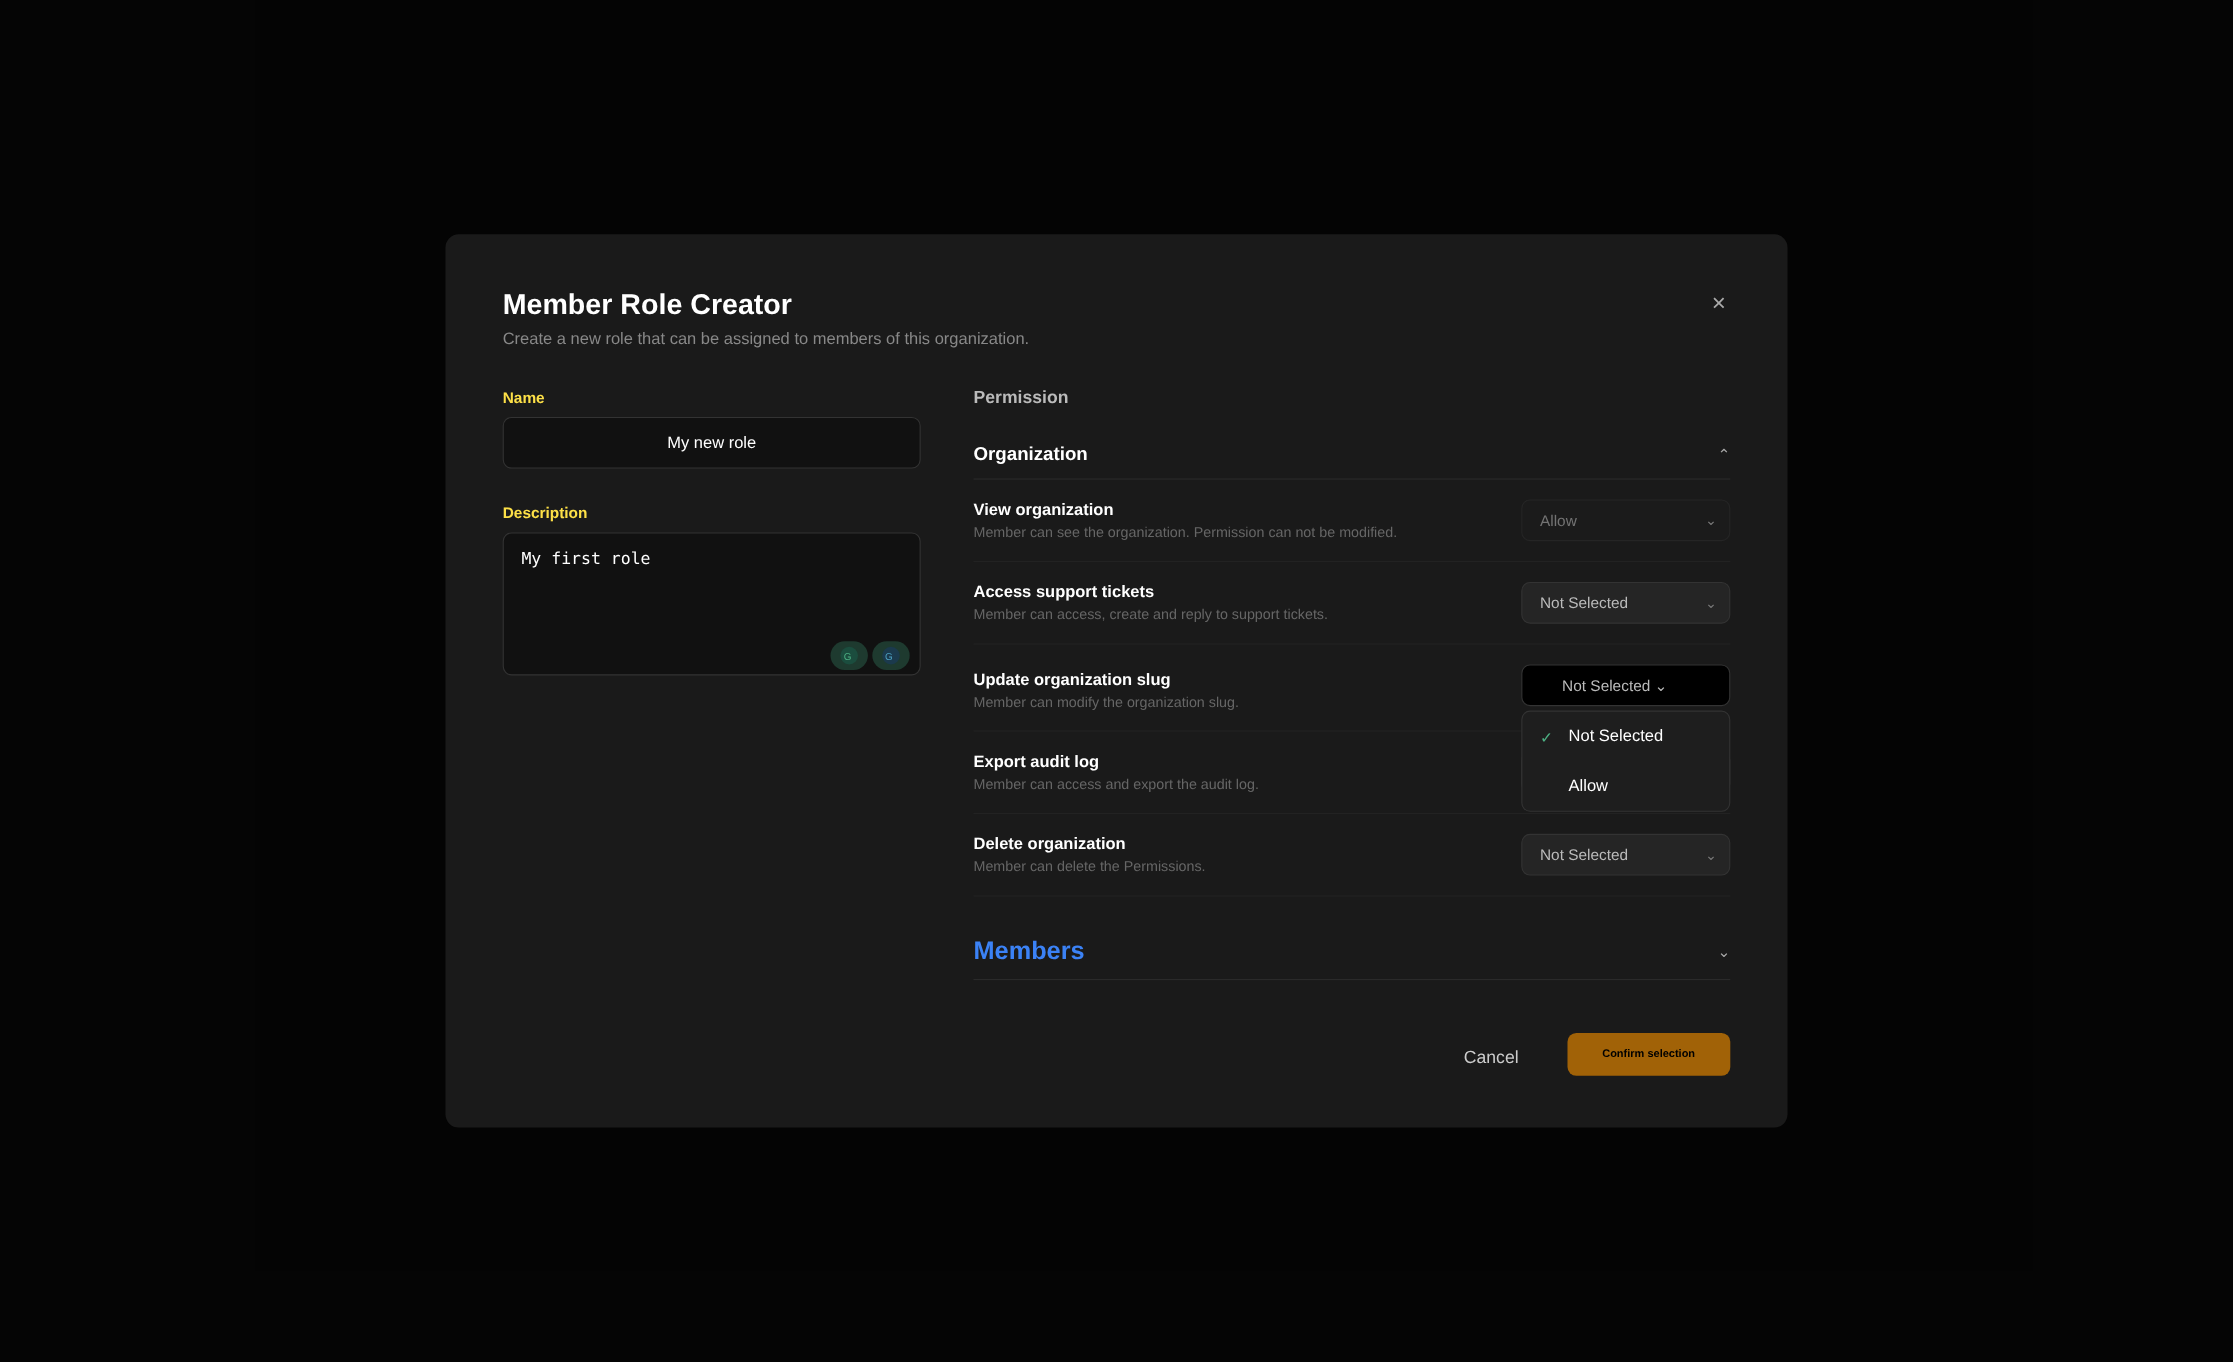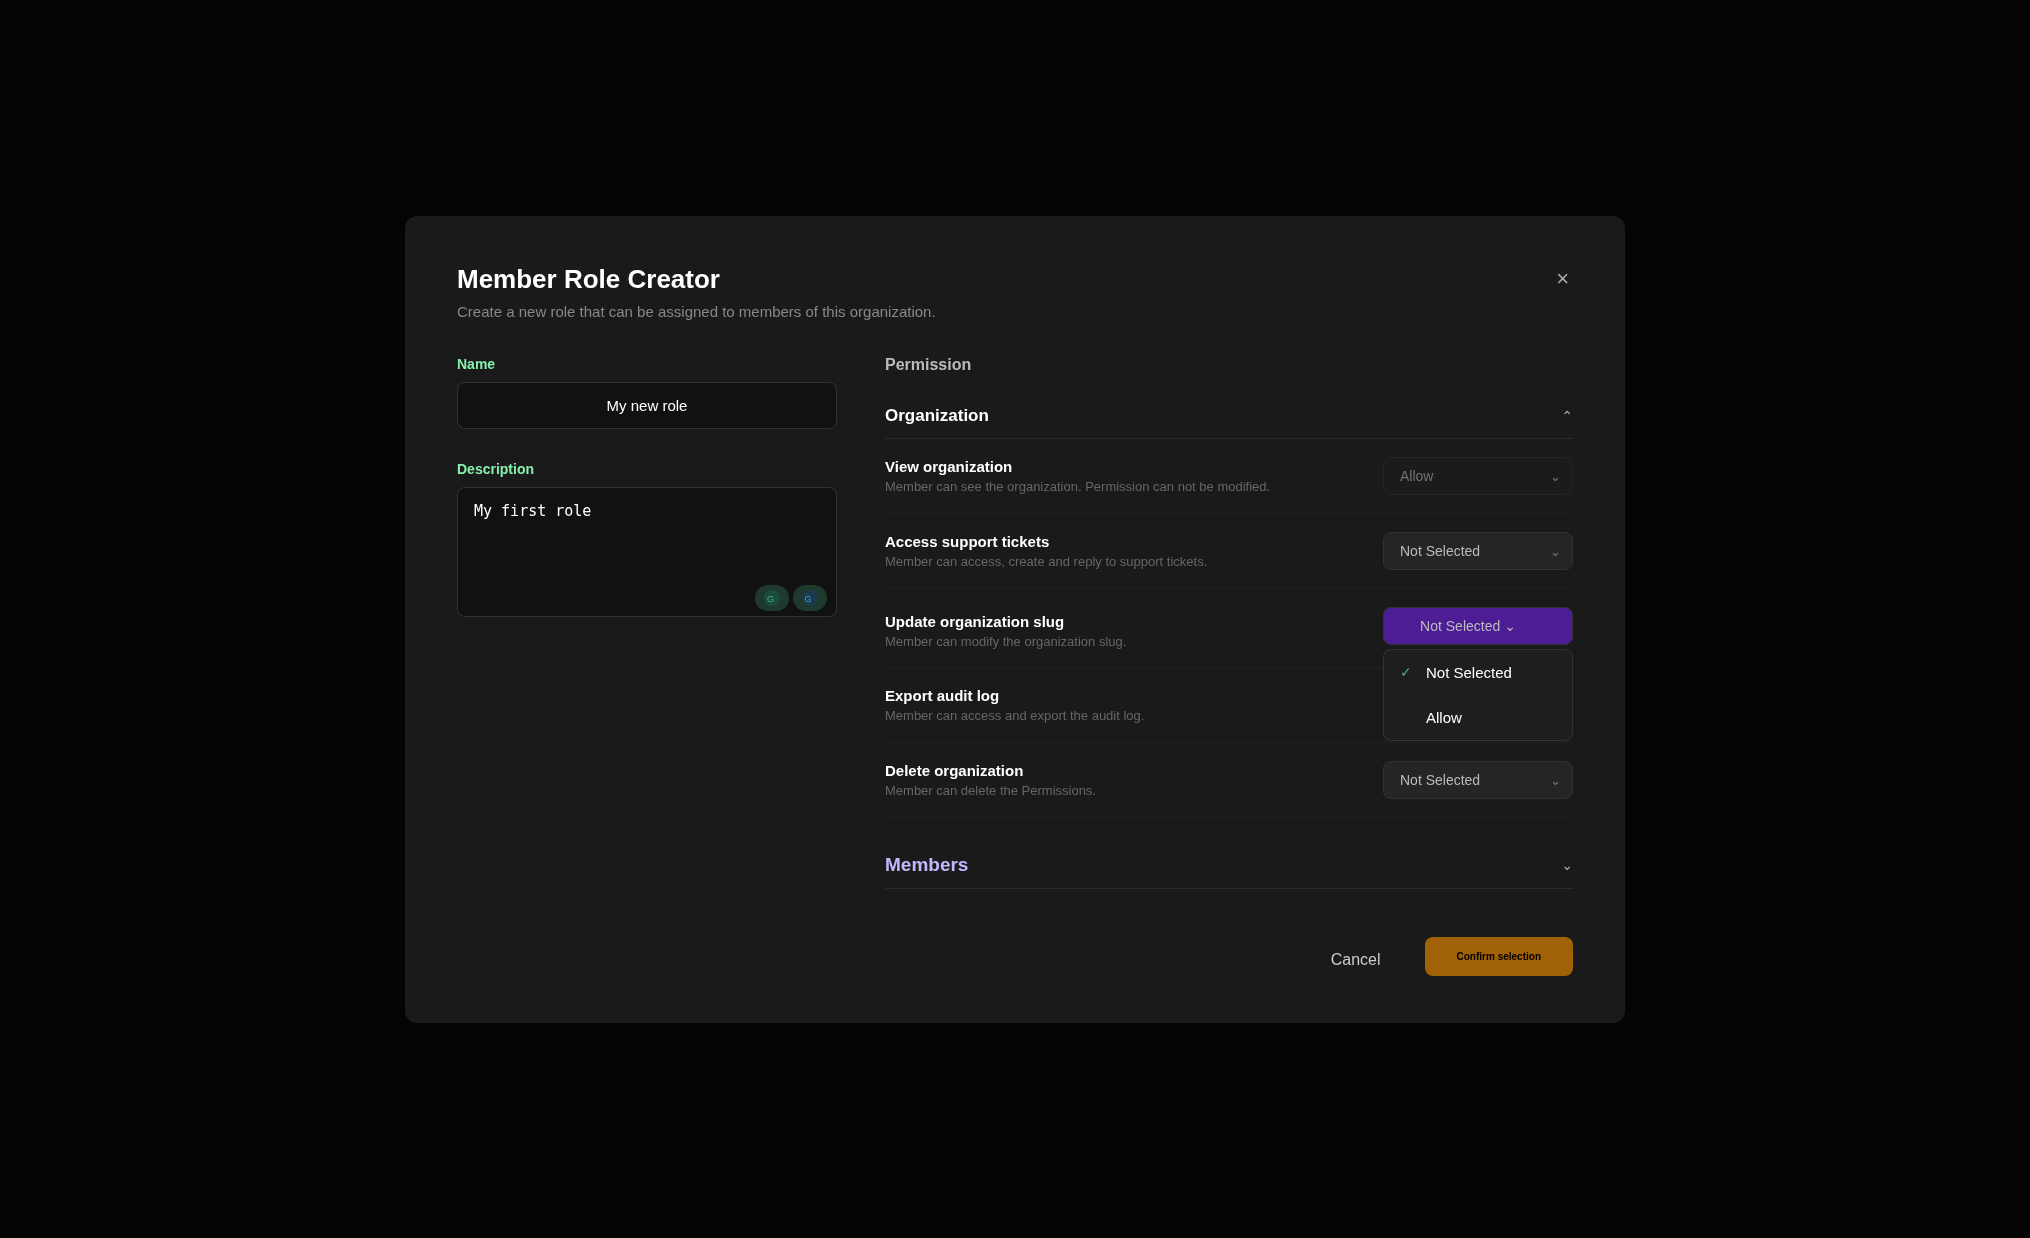--- a/index.html
+++ b/index.html
@@ -73,21 +73,21 @@
 
     
     .left-col {
       width: 380px;
       flex-shrink: 0;
     }
 
     .field-label {
       font-size: 14px;
       font-weight: 600;
-      color: #86efac;
+      color: #fde047;
       margin-bottom: 10px;
     }
 
     .text-input {
       width: 100%;
       background: #111;
       border: 1px solid #333;
       border-radius: 8px;
       color: #fff;
       font-size: 15px;
@@ -229,21 +229,21 @@
     }
 
     
     .dropdown-open-wrapper {
       position: relative;
       min-width: 190px;
     }
 
     .dropdown-trigger {
       appearance: none;
-      background: #4c1d95;
+      background: #000000;
       border: 1px solid #333;
       border-radius: 8px;
       color: #bbb;
       font-size: 14px;
       padding: 10px 36px 10px 16px;
       width: 100%;
       cursor: pointer;
       outline: none;
     }
 
@@ -286,23 +286,23 @@
     .members-header {
       display: flex;
       justify-content: space-between;
       align-items: center;
       padding: 16px 0 12px 0;
       border-bottom: 1px solid #2a2a2a;
       cursor: pointer;
     }
 
     .members-title {
-      font-size: 19px;
-      font-weight: 600;
-      color: #c4b5fd;
+      font-size: 23px;
+      font-weight: 600;
+      color: #3b82f6;
     }
 
     
     .modal-footer {
       display: flex;
       justify-content: flex-end;
       align-items: flex-start;
       gap: 20px;
       margin-top: 32px;
       padding-top: 16px;

